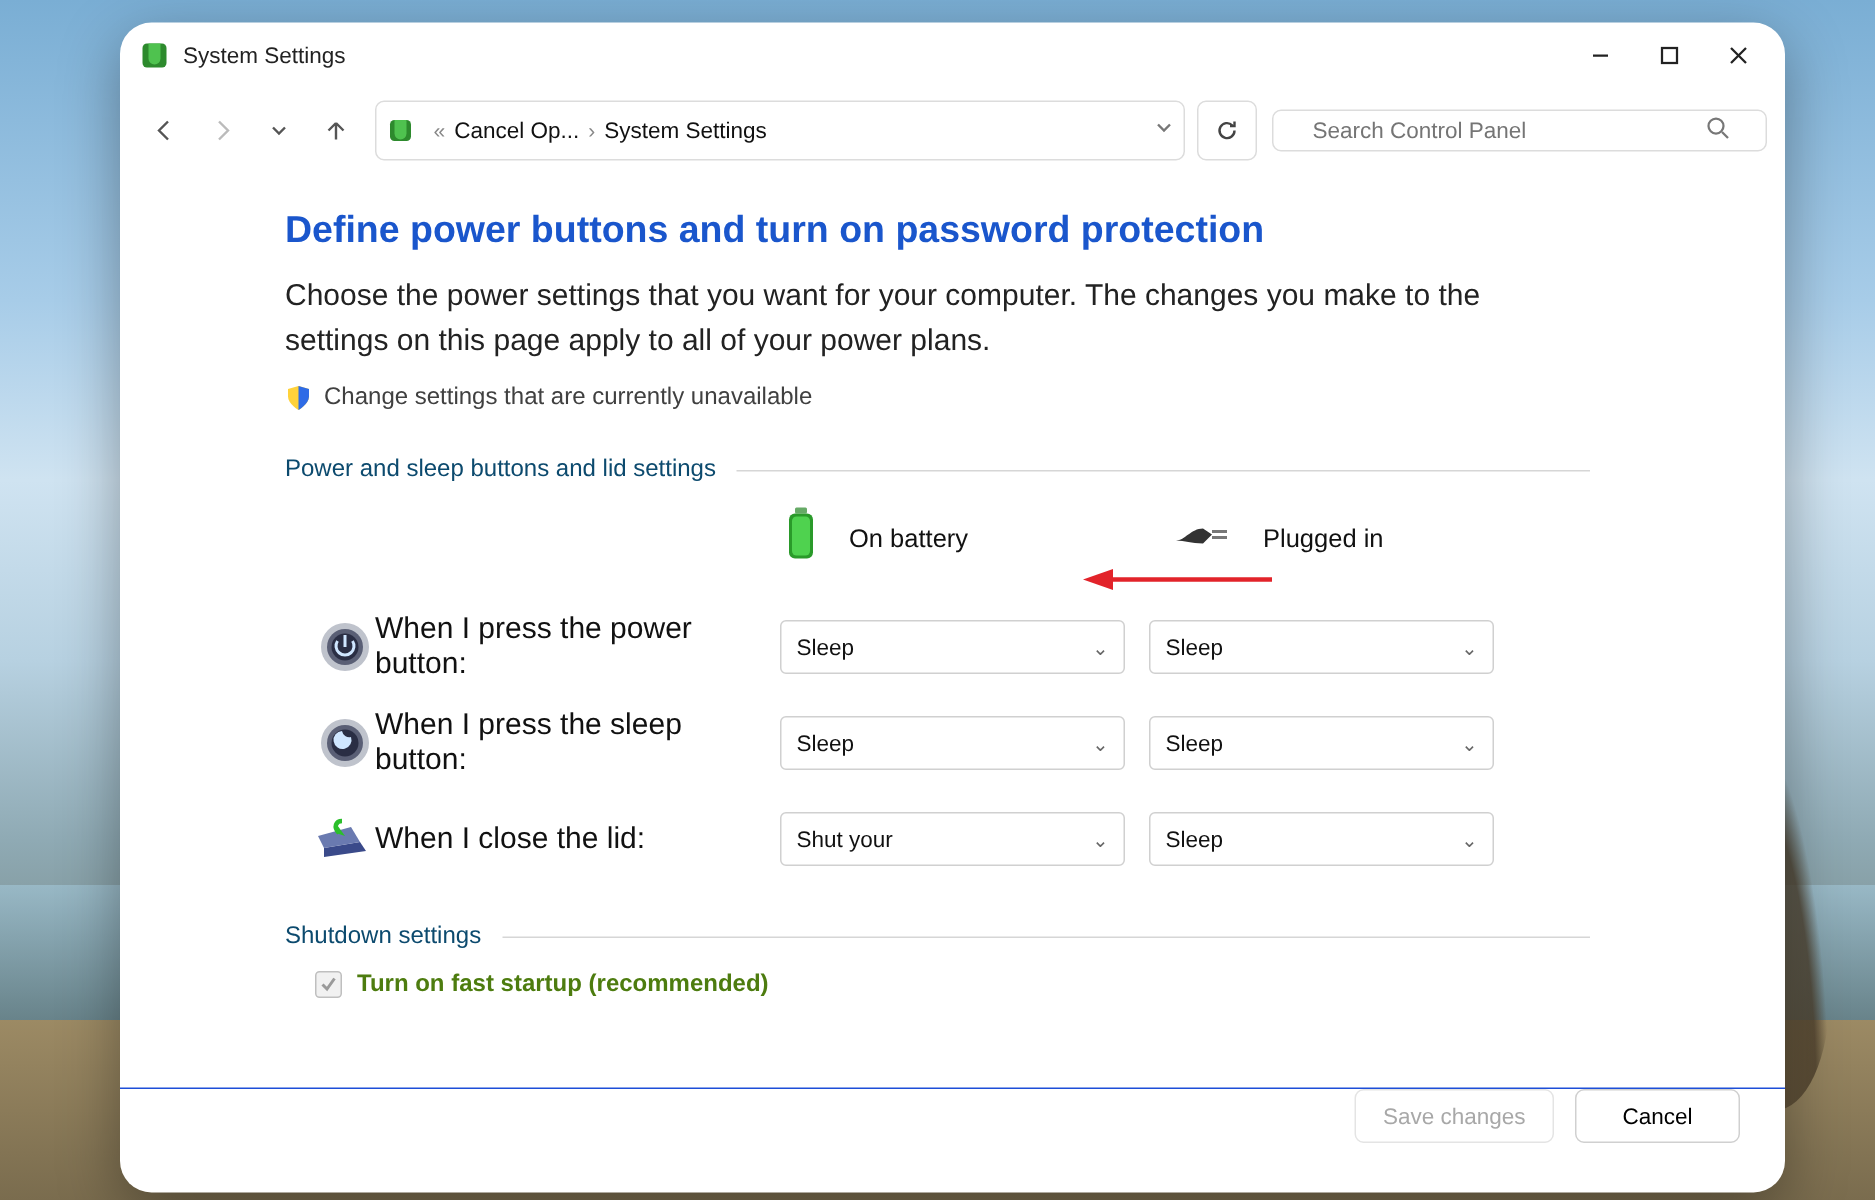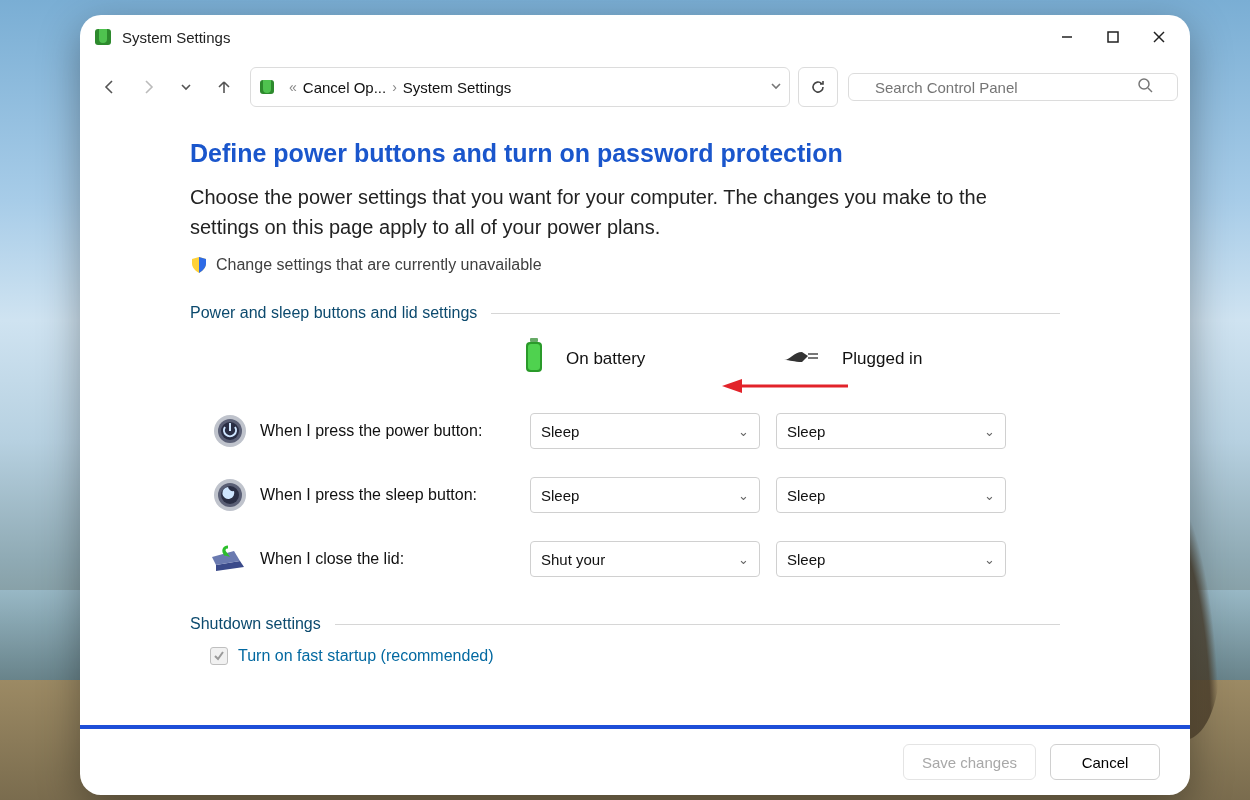--- a/index.html
+++ b/index.html
@@ -45,27 +45,27 @@
   .changelink { display:flex; align-items:center; gap:8px; margin-bottom:30px;}
   .changelink a { color:#404040; text-decoration:none; font-size:16px;}
   .shield { width:18px; height:18px; }
   .arrow-annot { position:absolute; left:530px; top:120px; display:flex; align-items:center; color:#e2232a;}
   .section-title { display:flex; align-items:center; font-size:16px; color:#0c4a6e; margin-bottom:14px;}
   .section-title .line { flex:1; height:1px; background:#d6d6d6; margin-left:14px;}
   .cols-header { display:flex; margin-left:330px; margin-bottom:18px; gap:30px;}
   .col-hdr { width:230px; display:flex; align-items:center; gap:18px; font-size:17px; color:#111;}
   .row { display:flex; align-items:center; height:64px; }
   .row-icon { width:40px; height:40px; margin-left:20px; display:flex; align-items:center; justify-content:center;}
-  .row-label { width:270px; font-size:16px; color:#111; margin-left:10px;}
+  .row-label { width:270px; font-size:20px; color:#111; }
   .combo { width:230px; height:36px; border:1px solid #d0d0d0; border-radius:4px; padding:0 10px; display:flex; align-items:center; justify-content:space-between; font-size:15px; color:#111; margin-right:16px; background:#fff; cursor:pointer;text-align:center;}
   .combo .chev { color:#666; font-size:13px;}
   .shutdown-row { display:flex; align-items:center; margin-left:20px; margin-top:8px;}
   .checkbox { width:18px; height:18px; border:1px solid #bfbfbf; border-radius:3px; background:#f1f1f1; margin-right:10px; display:flex; align-items:center; justify-content:center;}
-  .shutdown-row .lbl { font-weight:400; color:#0369a1; font-size:16px;}
-  .footer { height:70px; border-top:4px solid #1d4ed8; display:flex; align-items:center; justify-content:flex-end; padding:0 30px; gap:14px;}
+  .shutdown-row .lbl { font-weight:700; color:#4d7c0f; font-size:16px;}
+  .footer { height:70px; border-top:1px solid #1d4ed8; display:flex; align-items:flex-start; justify-content:flex-end; padding:0 30px; gap:14px;}
   .btn { min-width:110px; height:36px; padding:0 18px; border:1px solid #d0d0d0; border-radius:6px; background:#fff; font-size:15px; cursor:pointer;}
   .btn.disabled { color:#a8a8a8; border-color:#e4e4e4; cursor:default;}
   .change-wrap { position:relative; }
 </style>
 </head>
 <body>
 
 <div class="bg-sea"></div>
 <div class="bg-sand"></div>
 <div class="bg-hill"></div>

